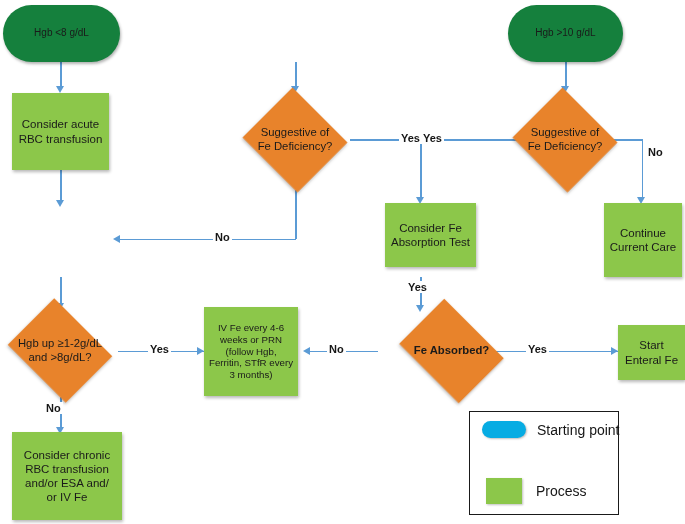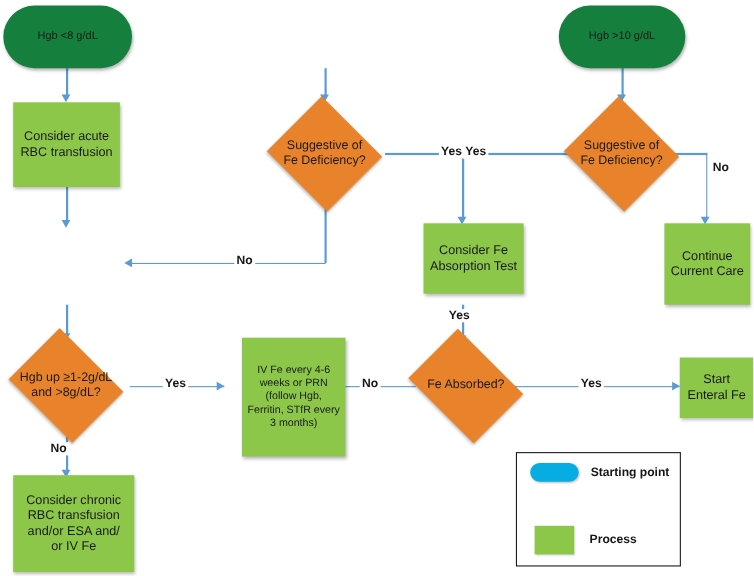--- a/index.html
+++ b/index.html
@@ -130,22 +130,22 @@
     background: #E8832B;
     transform: rotate(45deg);
     box-shadow: 1px 1px 2px rgba(0,0,0,0.25);
   }
   .sw-process {
     width: 36px; height: 26px;
     background: #8CC74A;
     box-shadow: 1px 1px 2px rgba(0,0,0,0.25);
   }
   .lg-text {
-    font-size: 11px;
-    font-weight: bold;
+    font-size: 14px;
+    font-weight: normal;
     color: #161616;
     white-space: nowrap;
   }
 </style>
 </head>
 <body>
 
 <div id="canvas">
 
   <div class="ln v" style="left:60.2px; top:62px; height:26px;"></div>
@@ -240,28 +240,28 @@
 
   <div class="node n-process" style="left:385px; top:203px; width:91px; height:64px;">
     <span class="label">Consider Fe
 Absorption Test</span>
   </div>
   <div class="node n-process" style="left:604px; top:203px; width:78px; height:74px;">
     <span class="label">Continue
 Current Care</span>
   </div>
 
-  <div class="node n-process small" style="left:220px; top:307px; width:94px; height:108px;">
+  <div class="node n-process small" style="left:204px; top:307px; width:94px; height:89px;">
     <span class="label">IV Fe every 4-6
 weeks or PRN
 (follow Hgb,
 Ferritin, STfR every
 3 months)</span>
   </div>
-  <div class="node n-decision" style="left:364px; top:306px; width:119px; height:90px;">
+  <div class="node n-decision" style="left:392px; top:306px; width:119px; height:90px;font-weight:bold;">
     <span class="diamond-bg"></span>
     <span class="label">Fe Absorbed?</span>
   </div>
   <div class="node n-process" style="left:618px; top:325px; width:67px; height:55px;">
     <span class="label">Start Enteral Fe</span>
   </div>
 
   <div id="legend" style="left:469px; top:411px; width:150px; height:104px;">
     <div class="lg-row" style="left:12px; top:9px;">
       <span class="lg-swatch sw-start"></span>

